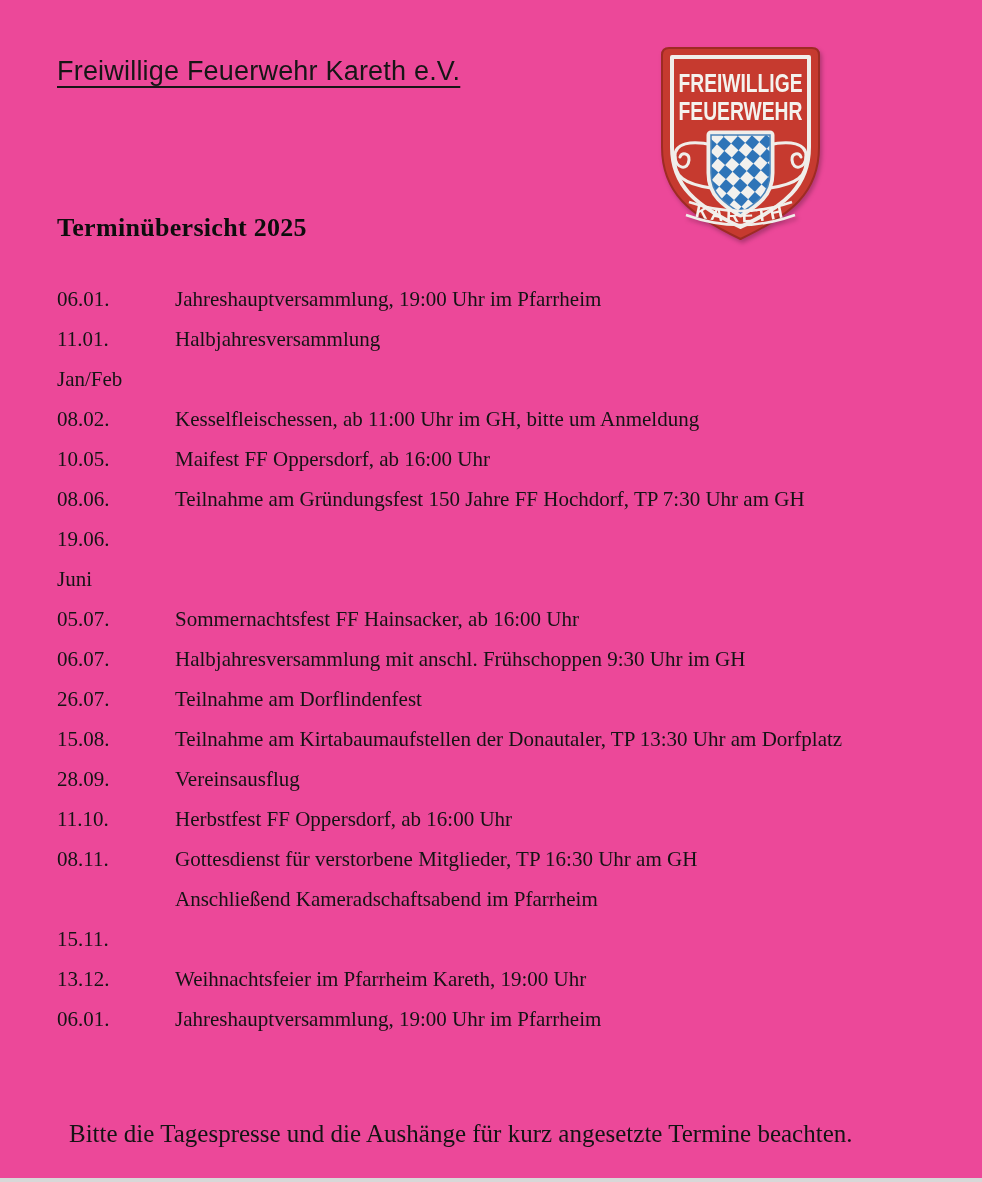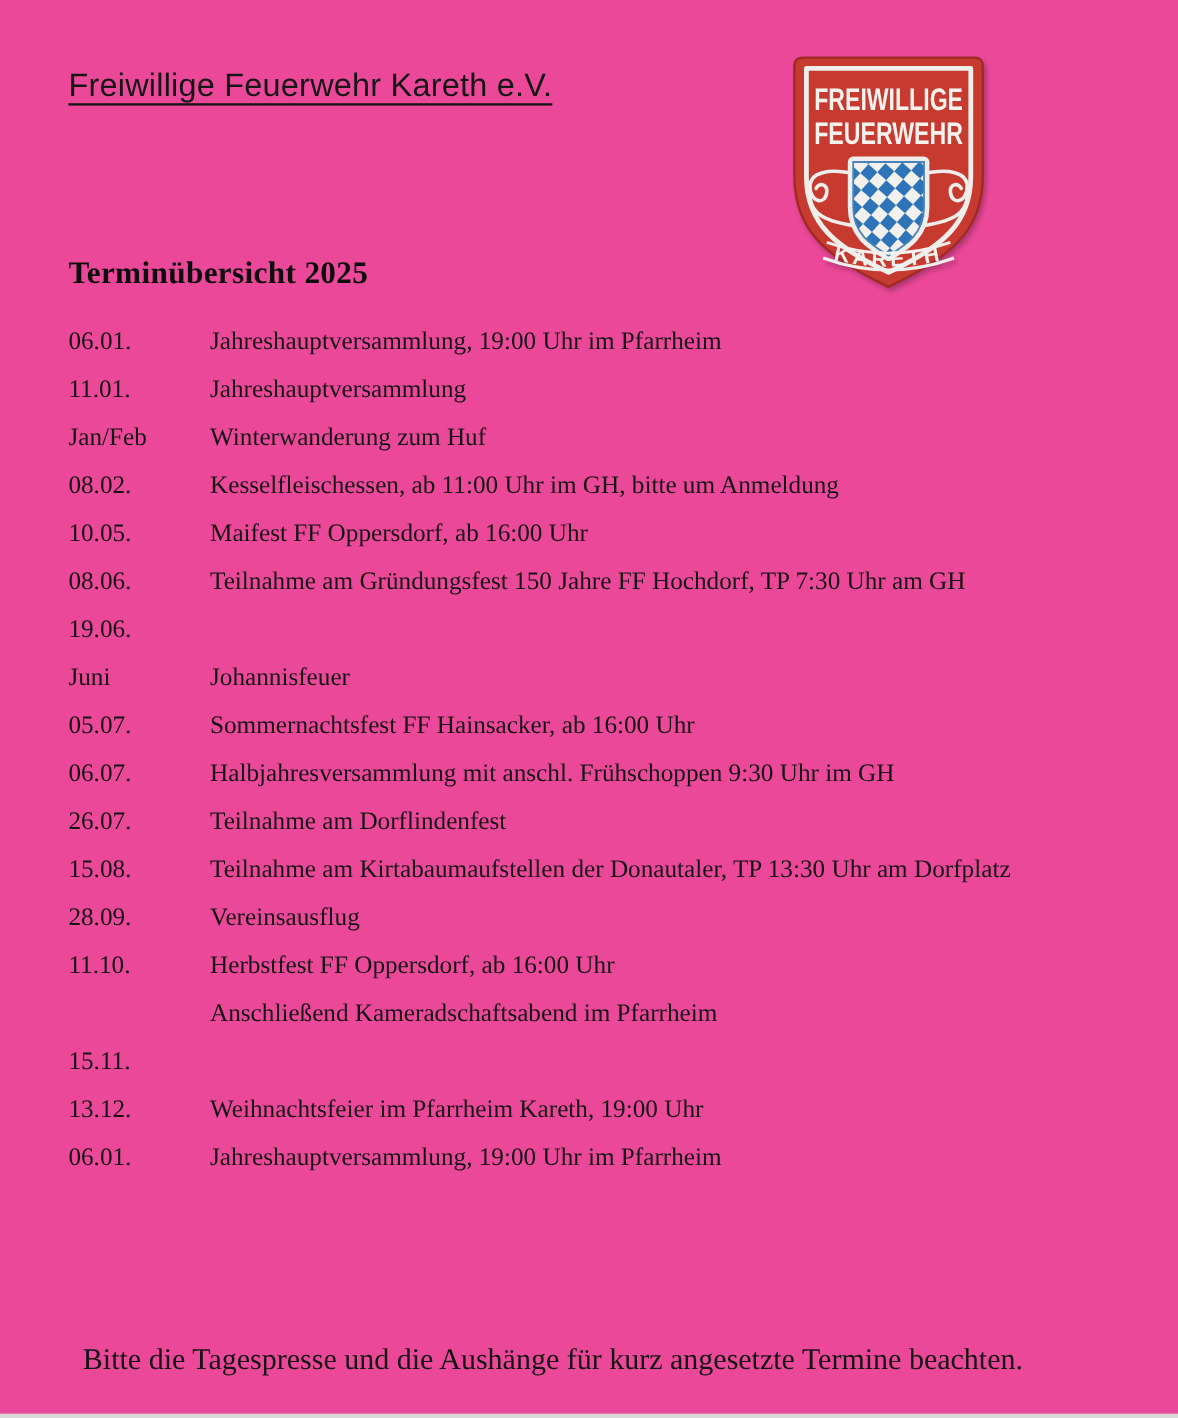--- a/index.html
+++ b/index.html
@@ -47,21 +47,21 @@
     position: absolute;
     left: 57px;
     top: 272px;
     width: 890px;
     font-family: "Liberation Serif", serif;
     font-size: 21px;
     color: #141414;
   }
   .event-row {
     display: flex;
-    align-items: flex-start;
+    align-items: flex-end;
     height: 40px;
   }
   .event-date {
     flex: 0 0 118px;
     white-space: nowrap;
   }
   .event-desc {
     flex: 1 1 auto;
     white-space: nowrap;
   }
@@ -134,26 +134,25 @@
   <h1 class="doc-title">Terminübersicht 2025</h1>
 
   <div class="events">
   <div class="event-row">
     <span class="event-date">06.01.</span>
     <span class="event-desc">Jahreshauptversammlung, 19:00 Uhr im Pfarrheim</span>
   </div>
 
   <div class="event-row">
     <span class="event-date">11.01.</span>
-    <span class="event-desc">Jahreshauptversammlung</span>
+    <span class="event-desc">Halbjahresversammlung</span>
   </div>
 
   <div class="event-row">
     <span class="event-date">Jan/Feb</span>
-    <span class="event-desc">Winterwanderung zum Huf</span>
   </div>
 
   <div class="event-row">
     <span class="event-date">08.02.</span>
     <span class="event-desc">Kesselfleischessen, ab 11:00 Uhr im GH, bitte um Anmeldung</span>
   </div>
 
   <div class="event-row">
     <span class="event-date">10.05.</span>
     <span class="event-desc">Maifest FF Oppersdorf, ab 16:00 Uhr</span>
@@ -163,21 +162,20 @@
     <span class="event-date">08.06.</span>
     <span class="event-desc">Teilnahme am Gründungsfest 150 Jahre FF Hochdorf, TP 7:30 Uhr am GH</span>
   </div>
 
   <div class="event-row">
     <span class="event-date">19.06.</span>
   </div>
 
   <div class="event-row">
     <span class="event-date">Juni</span>
-    <span class="event-desc">Johannisfeuer</span>
   </div>
 
   <div class="event-row">
     <span class="event-date">05.07.</span>
     <span class="event-desc">Sommernachtsfest FF Hainsacker, ab 16:00 Uhr</span>
   </div>
 
   <div class="event-row">
     <span class="event-date">06.07.</span>
     <span class="event-desc">Halbjahresversammlung mit anschl. Frühschoppen 9:30 Uhr im GH</span>
@@ -196,20 +194,24 @@
   <div class="event-row">
     <span class="event-date">28.09.</span>
     <span class="event-desc">Vereinsausflug</span>
   </div>
 
   <div class="event-row">
     <span class="event-date">11.10.</span>
     <span class="event-desc">Herbstfest FF Oppersdorf, ab 16:00 Uhr</span>
   </div>
 
+  <div class="event-row">
+    <span class="event-date">08.11.</span>
+    <span class="event-desc">Gottesdienst für verstorbene Mitglieder, TP 16:30 Uhr am GH</span>
+  </div>
 
   <div class="event-row">
     <span class="event-date"></span>
     <span class="event-desc">Anschließend Kameradschaftsabend im Pfarrheim</span>
   </div>
 
   <div class="event-row">
     <span class="event-date">15.11.</span>
   </div>
 

